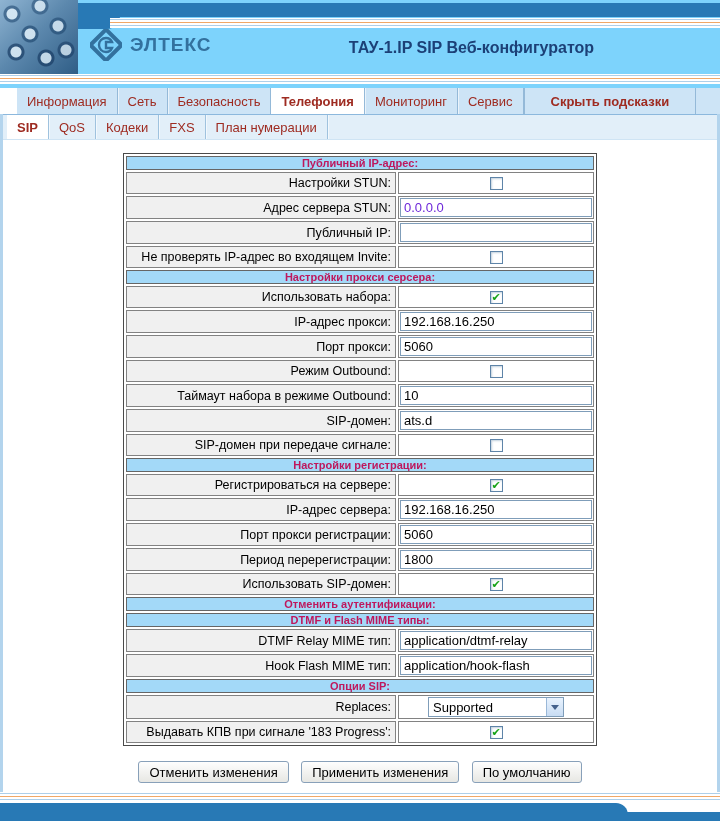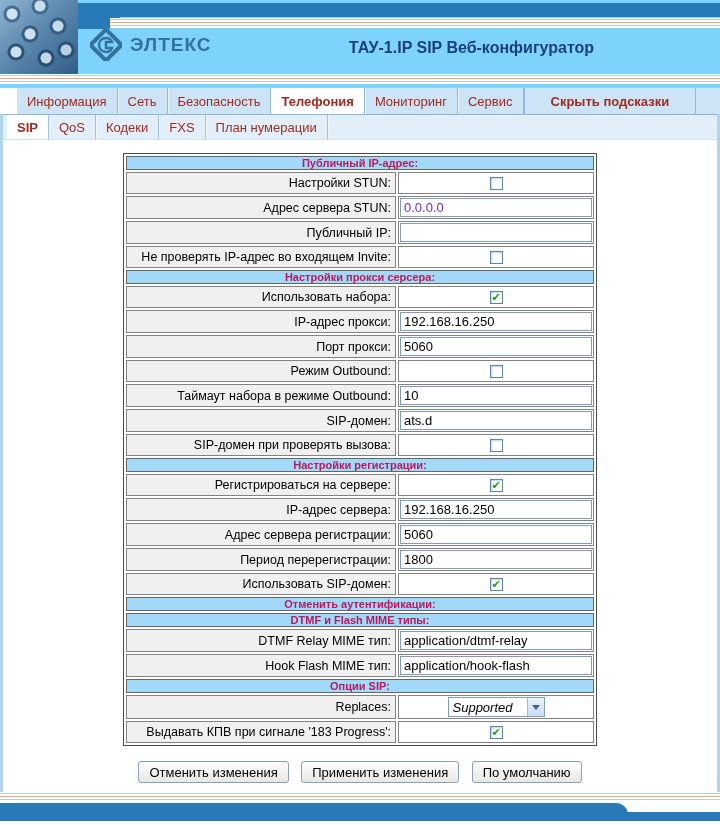--- a/index.html
+++ b/index.html
@@ -60,22 +60,22 @@
     font-size:11px; text-align:center; padding:0 2px; }
   td.lbl { border:1px solid #828282; background:#f0f0f0; font-size:12.5px; color:#000;
     text-align:right; padding:3px 4px; width:270px; white-space:nowrap; }
   td.ctl { border:1px solid #828282; background:#fff; width:196px; padding:1px; text-align:center; }
   input.txt { width:100%; height:19px; border:1px solid #7f9db9; font-family:"Liberation Sans",sans-serif;
     font-size:13px; padding:1px 3px; color:#000; display:block; }
   input.txt:disabled { color:#6d28d9; background:#fff; }
   .cb { display:inline-block; width:13px; height:13px; background:#fff;
     border:1px solid #5e84a8; box-shadow: inset 1px 1px 2px rgba(120,150,180,.45);
     vertical-align:middle; line-height:11px; font-size:11px; color:#18a318; font-weight:bold; cursor:pointer; }
-  .select { width:97px; height:20px; border:1px solid #7f9db9; background:#fff;
-    display:flex; align-items:center; margin:0 auto; cursor:pointer;font-style:italic; }
+  .select { width:136px; height:20px; border:1px solid #7f9db9; background:#fff;
+    display:flex; align-items:center; margin:0 auto; cursor:pointer; }
   .sel-text { flex:1; font-size:13px; text-align:left; padding-left:4px; }
   .sel-btn { width:17px; height:18px; background:linear-gradient(#e9f3fe,#c8dcf3);
     border-left:1px solid #9ab8d8; display:flex; align-items:center; justify-content:center; }
   .sel-arrow { width:0; height:0; border-left:4px solid transparent; border-right:4px solid transparent;
     border-top:5px solid #44618c; }
   
   .btn-row { margin-top:15px; text-align:center; }
   button.btn { font-family:"Liberation Sans",sans-serif; font-size:13px; color:#000;
     border:1px solid #88a0b9; border-radius:3px; background:linear-gradient(#fefefe,#e7e7e3);
     padding:2px 10px; height:22px; margin:0 4px; cursor:pointer; }
@@ -183,38 +183,38 @@
               <input type="text" class="txt" value="10" style="">
             </td>
           </tr>
           <tr>
             <td class="lbl">SIP-домен:</td>
             <td class="ctl">
               <input type="text" class="txt" value="ats.d" style="">
             </td>
           </tr>
           <tr>
-            <td class="lbl">SIP-домен при проверять вызова:</td>
+            <td class="lbl">SIP-домен при передаче сигнале:</td>
             <td class="ctl"><span class="cb" role="checkbox" aria-checked="false"></span></td>
           </tr>
           <tr>
             <td class="sect" colspan="2">Настройки регистрации:</td>
           </tr>
           <tr>
             <td class="lbl">Регистрироваться на сервере:</td>
             <td class="ctl"><span class="cb" role="checkbox" aria-checked="true">✔</span></td>
           </tr>
           <tr>
             <td class="lbl">IP-адрес сервера:</td>
             <td class="ctl">
               <input type="text" class="txt" value="192.168.16.250" style="">
             </td>
           </tr>
           <tr>
-            <td class="lbl">Адрес сервера регистрации:</td>
+            <td class="lbl">Порт прокси регистрации:</td>
             <td class="ctl">
               <input type="text" class="txt" value="5060" style="">
             </td>
           </tr>
           <tr>
             <td class="lbl">Период перерегистрации:</td>
             <td class="ctl">
               <input type="text" class="txt" value="1800" style="">
             </td>
           </tr>

